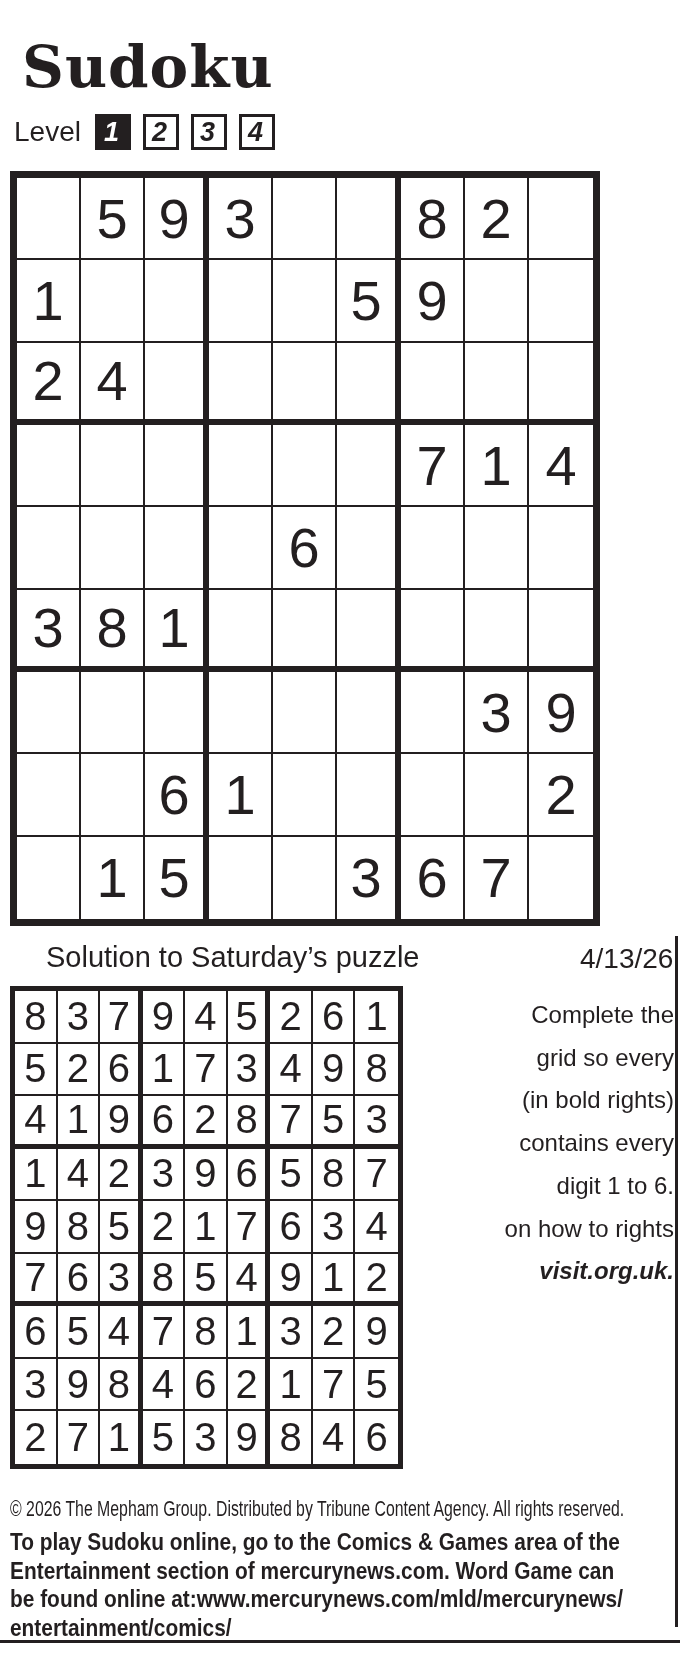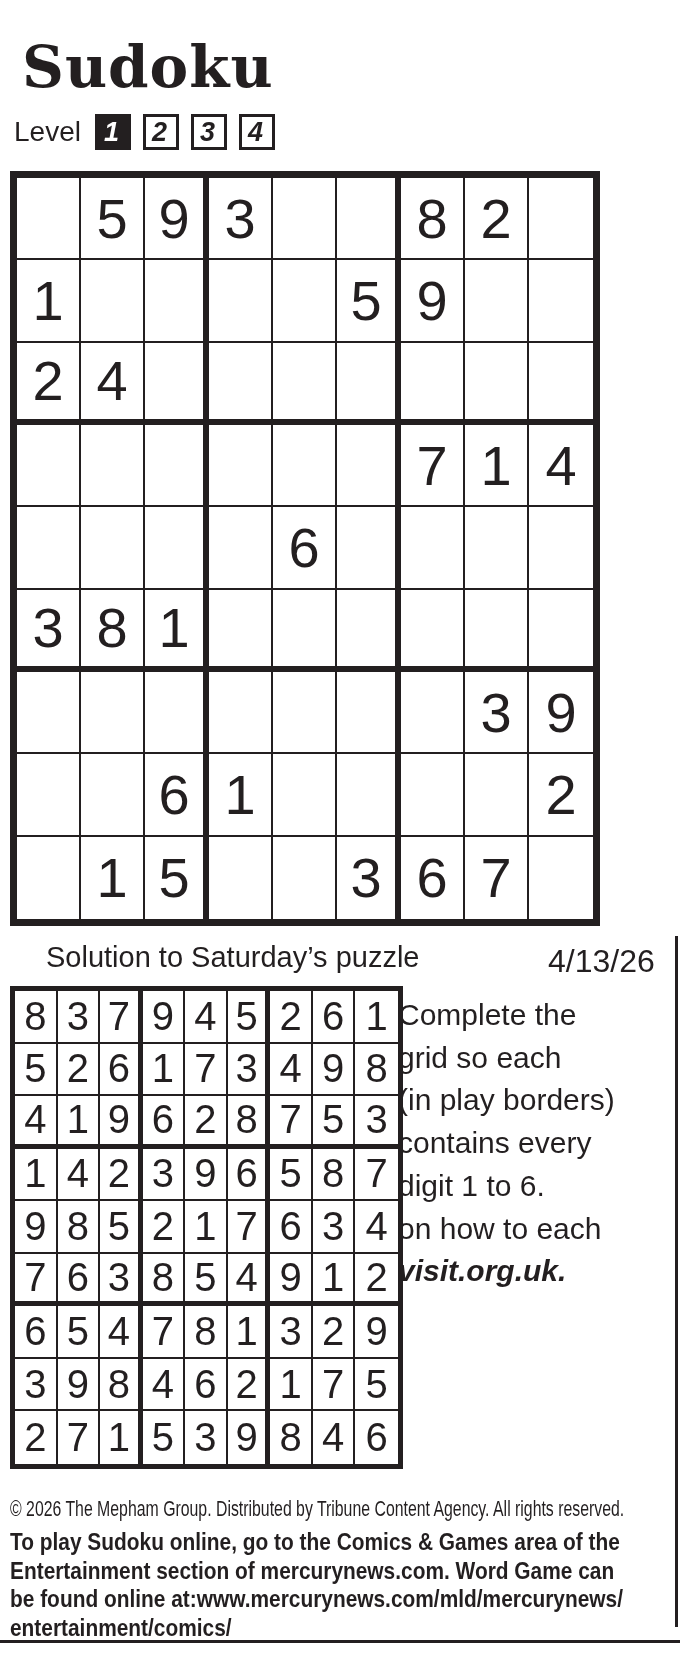--- a/index.html
+++ b/index.html
@@ -33,40 +33,40 @@
   .mcell{
     border-right:2px solid #231f20;border-bottom:2px solid #231f20;
     display:flex;align-items:center;justify-content:center;font-size:56px;
   }
   .mcell.tr{border-right-width:6px;}
   .mcell.tb{border-bottom-width:6px;}
   .mcell.nr{border-right:none;}
   .mcell.nb{border-bottom:none;}
   
   #solution-caption{position:absolute;left:46px;top:941px;font-size:29px;}
-  #puzzle-date{position:absolute;left:548px;top:943px;font-size:32px;}
+  #puzzle-date{position:absolute;left:580px;top:943px;font-size:28px;}
   
   #solution-grid{
     position:absolute;left:10px;top:986px;width:393px;height:483px;box-sizing:border-box;
     border:5px solid #231f20;display:grid;
     grid-template-columns:repeat(9,1fr);grid-template-rows:repeat(9,1fr);
     background:#ffffff;
   }
   .scell{
     border-right:2px solid #231f20;border-bottom:2px solid #231f20;
     display:flex;align-items:center;justify-content:center;font-size:40px;
   }
   .scell.tr{border-right-width:5px;}
   .scell.tb{border-bottom-width:5px;}
   .scell.nr{border-right:none;}
   .scell.nb{border-bottom:none;}
   
   #instructions{
     position:absolute;left:398px;top:994px;width:276px;
-    text-align:left;font-size:30px;line-height:42.7px;
+    text-align:right;font-size:24px;line-height:42.7px;
   }
   .ins-line.link{font-weight:bold;font-style:italic;}
   
   #copyright{
     position:absolute;left:10px;top:1496px;font-size:22px;white-space:nowrap;
     transform:scaleX(0.72);transform-origin:left top;
   }
   #play-online{
     position:absolute;left:10px;top:1528px;font-size:24px;font-weight:bold;
     line-height:28.5px;white-space:nowrap;
@@ -257,25 +257,25 @@
     <div class="scell nb">5</div>
     <div class="scell nb">3</div>
     <div class="scell tr nb">9</div>
     <div class="scell nb">8</div>
     <div class="scell nb">4</div>
     <div class="scell nr nb">6</div>
   </div>
 
 <div id="instructions">
     <div class="ins-line">Complete the</div>
-    <div class="ins-line">grid so each</div>
-    <div class="ins-line">(in play borders)</div>
+    <div class="ins-line">grid so every</div>
+    <div class="ins-line">(in bold rights)</div>
     <div class="ins-line">contains every</div>
     <div class="ins-line">digit 1 to 6.</div>
-    <div class="ins-line">on how to each</div>
+    <div class="ins-line">on how to rights</div>
     <div class="ins-line link">visit.org.uk.</div>
   </div>
 
 <div id="copyright">© 2026 The Mepham Group. Distributed by Tribune Content Agency. All rights reserved.</div>
 <div id="play-online">
     <div>To play Sudoku online, go to the Comics &amp; Games area of the</div>
     <div>Entertainment section of mercurynews.com. Word Game can</div>
     <div>be found online at:www.mercurynews.com/mld/mercurynews/</div>
     <div>entertainment/comics/</div>
   </div>

